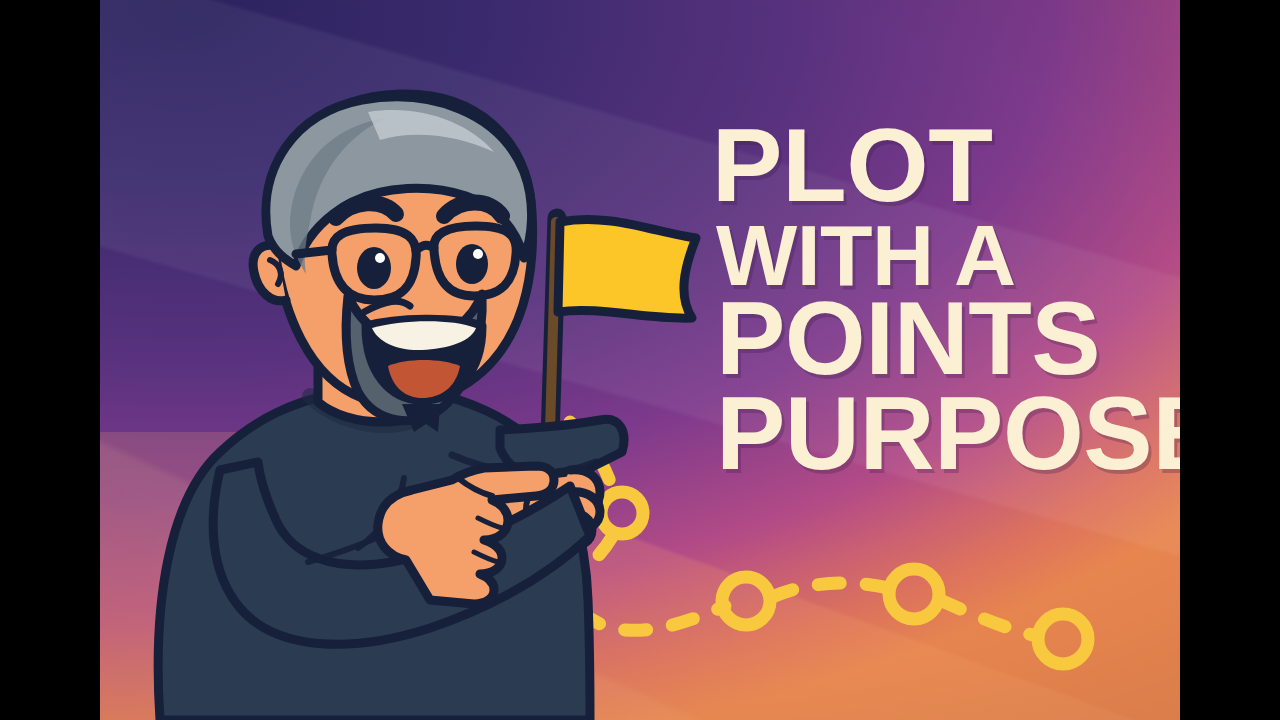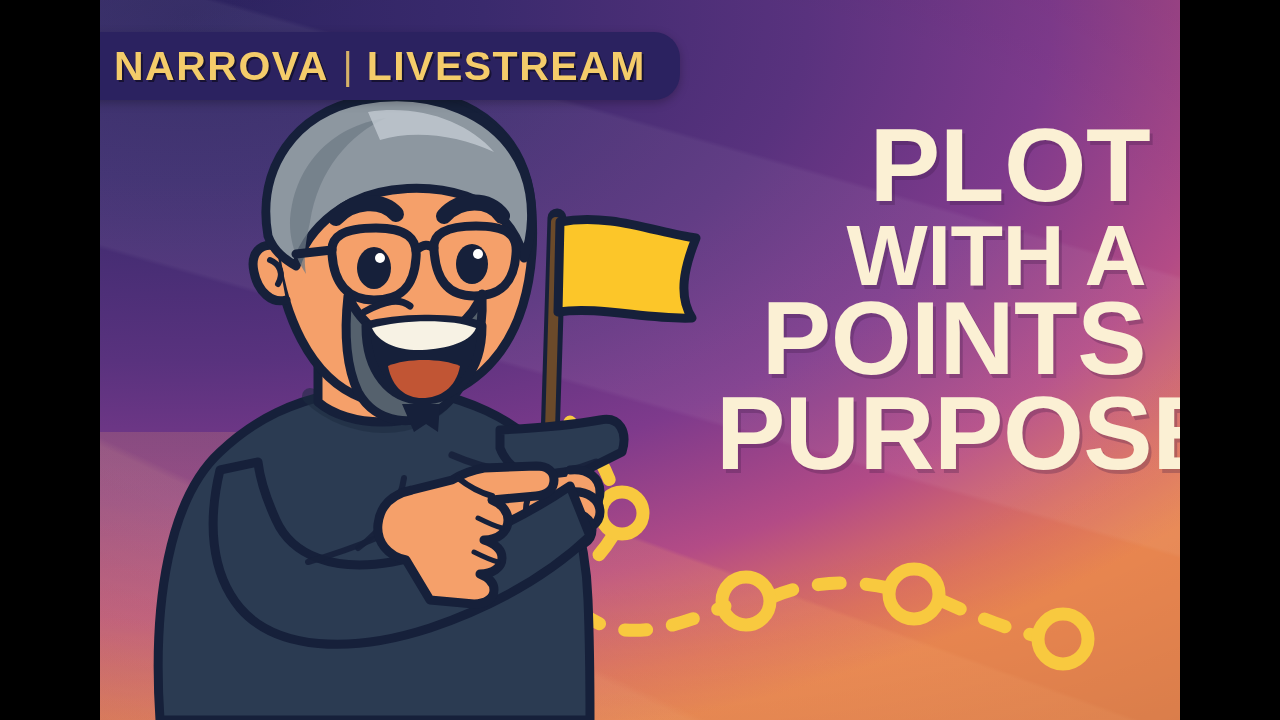--- a/index.html
+++ b/index.html
@@ -133,21 +133,21 @@
     margin: 0 14px;
     opacity: 0.85;
   }
 
   
   #headline {
     position: absolute;
     right: 34px;
     top: 118px;
     z-index: 25;
-    text-align: right;
+    text-align: left;
     width: 430px;
   }
   .hl-line {
     color: #fbf0d4;
     font-weight: 700;
     letter-spacing: -0.5px;
     line-height: 0.92;
     text-shadow: 3px 4px 0 rgba(60,25,70,0.28);
     font-family: "Liberation Sans", sans-serif;
     display: block;
@@ -369,25 +369,20 @@
                  C 356 388, 340 398, 322 398
                  C 306 398, 292 388, 288 366 Z" fill="#c15534" stroke="none"></path>
 
         <path d="M 302 404 L 340 404 L 338 432 L 326 424 L 314 432 Z" fill="#16203a" stroke="none"></path>
 
         <path d="M 264 312 C 286 300, 300 298, 310 306" fill="none" stroke="#16203a" stroke-width="7"></path>
 
       </g>
     </svg>
 
-    <div id="badge">
-      <span class="badge-text">NARROVA</span>
-      <span class="badge-sep">|</span>
-      <span class="badge-text">LIVESTREAM</span>
-    </div>
 
     <div id="headline">
       <span class="hl-line hl-1">PLOT</span>
       <span class="hl-line hl-3">WITH A</span>
       <span class="hl-line hl-2">POINTS</span>
       <span class="hl-line hl-4">PURPOSE</span>
     </div>
 
   </div>
 

